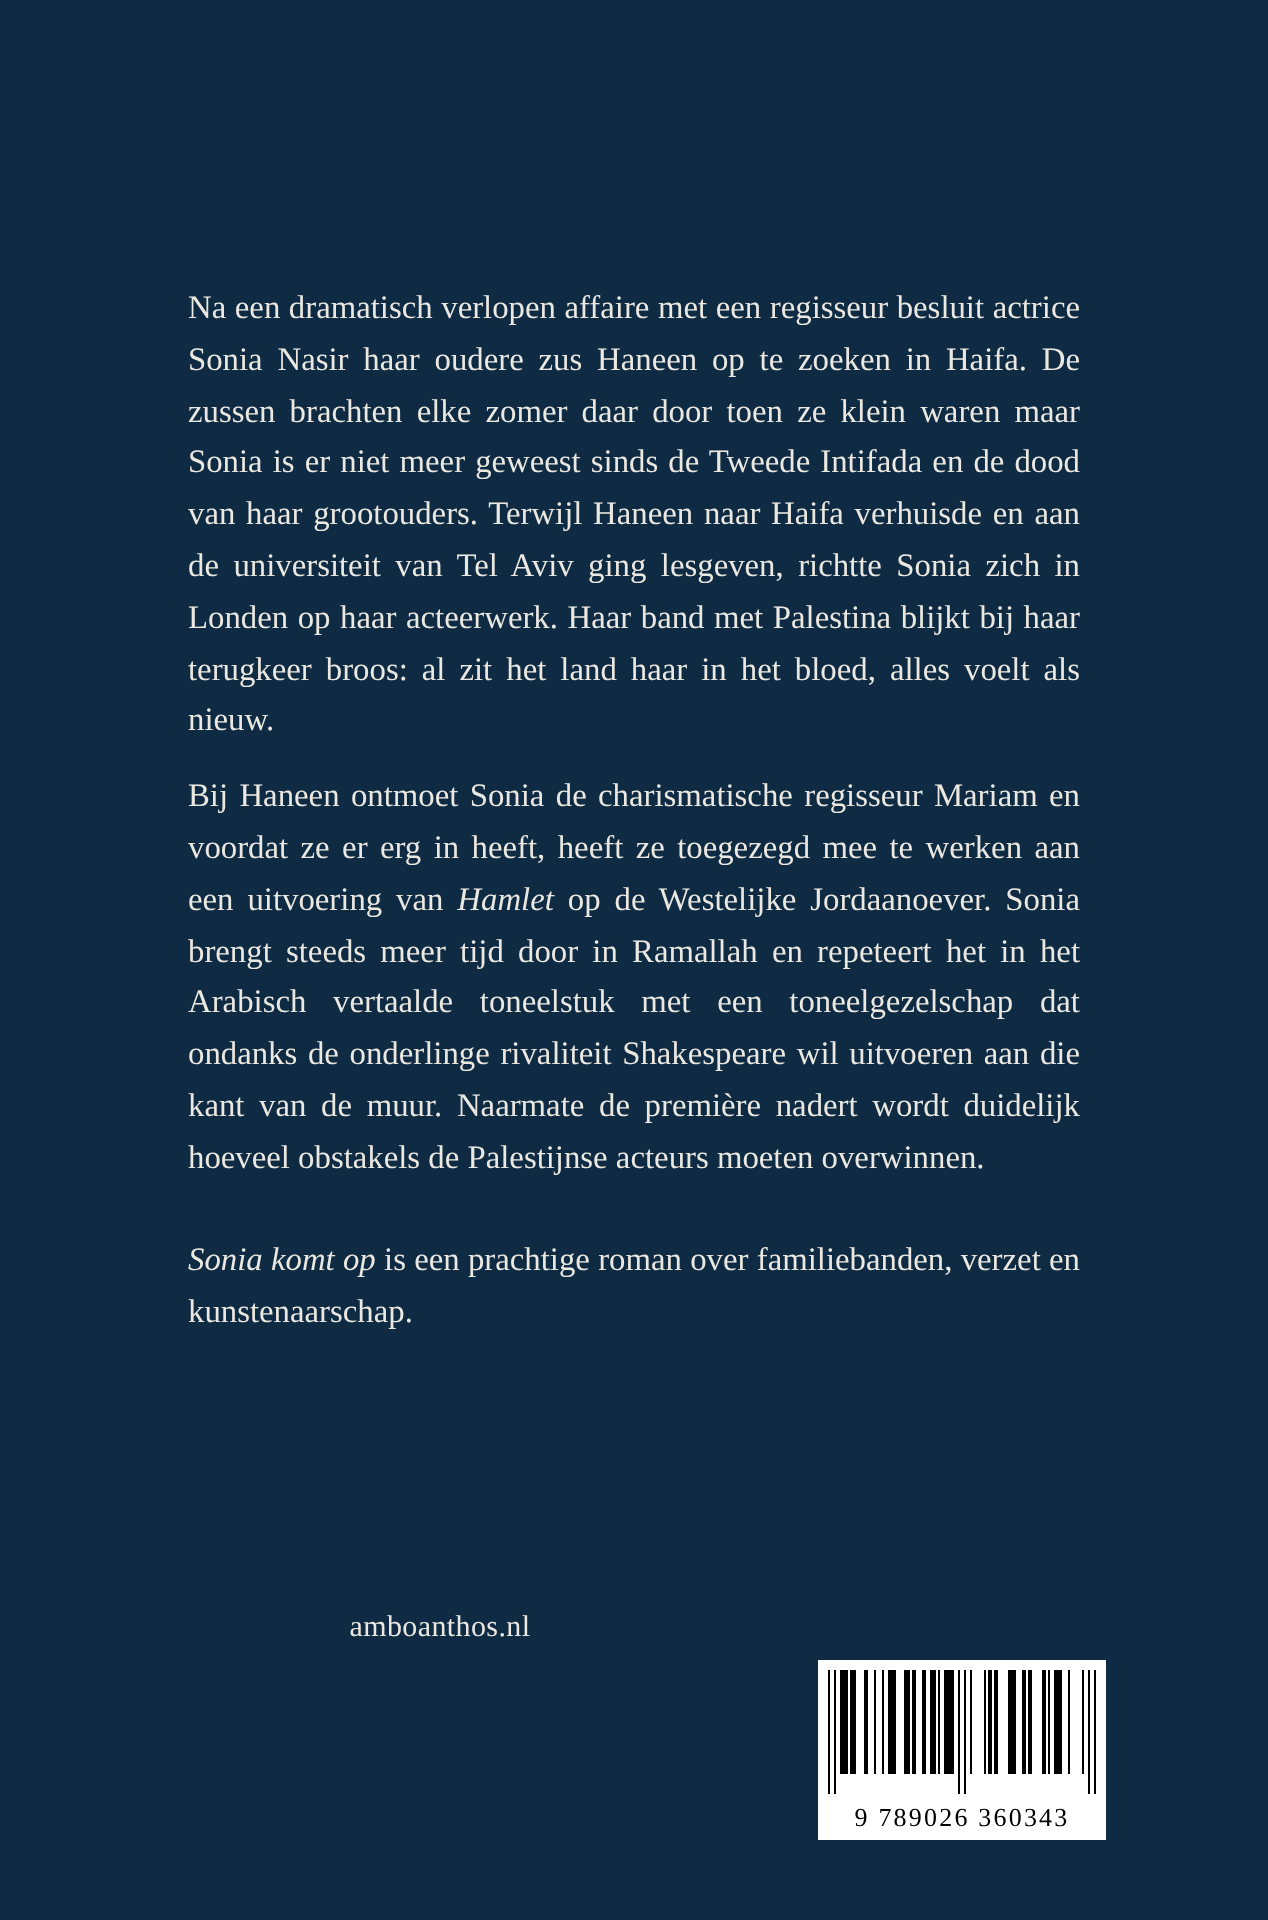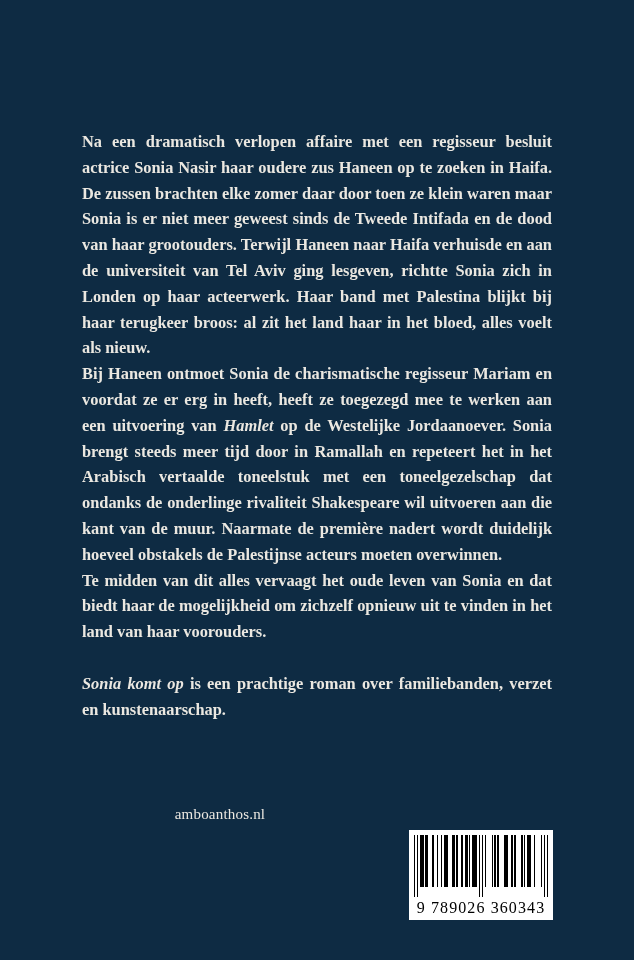--- a/index.html
+++ b/index.html
@@ -26,22 +26,21 @@
     width: 470px;
     color: #ebe8e1;
     font-size: 16.4px;
     line-height: 25.8px;
     text-align: justify;
     text-justify: inter-word;
     -webkit-hyphens: manual;
     hyphens: manual;
   }
   .blurb p {
-    margin: 0;
-    font-weight: bold;
+    margin: 12px;
   }
   .blurb p.last-line-natural {
     text-align-last: left;
   }
   .blurb p.spaced {
     margin-top: 25.8px;
   }
   .it {
     font-style: italic;
   }
@@ -77,37 +76,36 @@
     position: absolute;
     top: 0;
     background: #000000;
   }
   .barcode-digits {
     position: absolute;
     left: 0;
     bottom: 3px;
     width: 144px;
     text-align: center;
-    font-size: 16px;
+    font-size: 13px;
     letter-spacing: 1.1px;
     color: #000000;
     font-family: "Liberation Serif", "DejaVu Serif", serif;
   }
 </style>
 </head>
 <body>
 
 <div class="cover">
 
   <div class="blurb">
     <p class="last-line-natural">Na een dramatisch verlopen affaire met een regisseur besluit actrice Sonia Nasir haar oudere zus Haneen op te zoeken in Haifa. De zussen brachten elke zomer daar door toen ze klein waren maar Sonia is er niet meer geweest sinds de Tweede Intifada en de dood van haar grootouders. Terwijl Haneen naar Haifa verhuisde en aan de universiteit van Tel Aviv ging lesgeven, richtte Sonia zich in Londen op haar acteerwerk. Haar band met Palestina blijkt bij haar terugkeer broos: al zit het land haar in het bloed, alles voelt als nieuw.</p>
 
     <p class="last-line-natural"><span>Bij Haneen ontmoet Sonia de charismatische regisseur Mariam en voordat ze er erg in heeft, heeft ze toegezegd mee te werken aan een uitvoering van </span><span class="it">Hamlet</span><span> op de Westelijke Jordaanoever. Sonia brengt steeds meer tijd door in Ramallah en repeteert het in het Arabisch vertaalde toneelstuk met een toneelgezelschap dat ondanks de onderlinge rivaliteit Shakespeare wil uitvoeren aan die kant van de muur. Naarmate de première nadert wordt duidelijk hoeveel obstakels de Palestijnse acteurs moeten overwinnen.</span></p>
 
-    <p class="last-line-natural">Te midden van dit alles vervaagt het oude leven van Sonia en dat biedt haar de mogelijkheid om zichzelf opnieuw uit te vinden in het land van haar voorouders.</p>
 
     <p class="last-line-natural spaced"><span class="it">Sonia komt op</span><span> is een prachtige roman over familiebanden, verzet en kunstenaarschap.</span></p>
   </div>
 
   <div class="publisher-url">amboanthos.nl</div>
 
   <div class="barcode-block">
     <div class="barcode-bars">
         <span style="left: 0px; width: 1.41053px; height: 62px; background: rgb(0, 0, 0);"></span>
         <span style="left: 2.82105px; width: 1.41053px; height: 62px; background: rgb(0, 0, 0);"></span>

